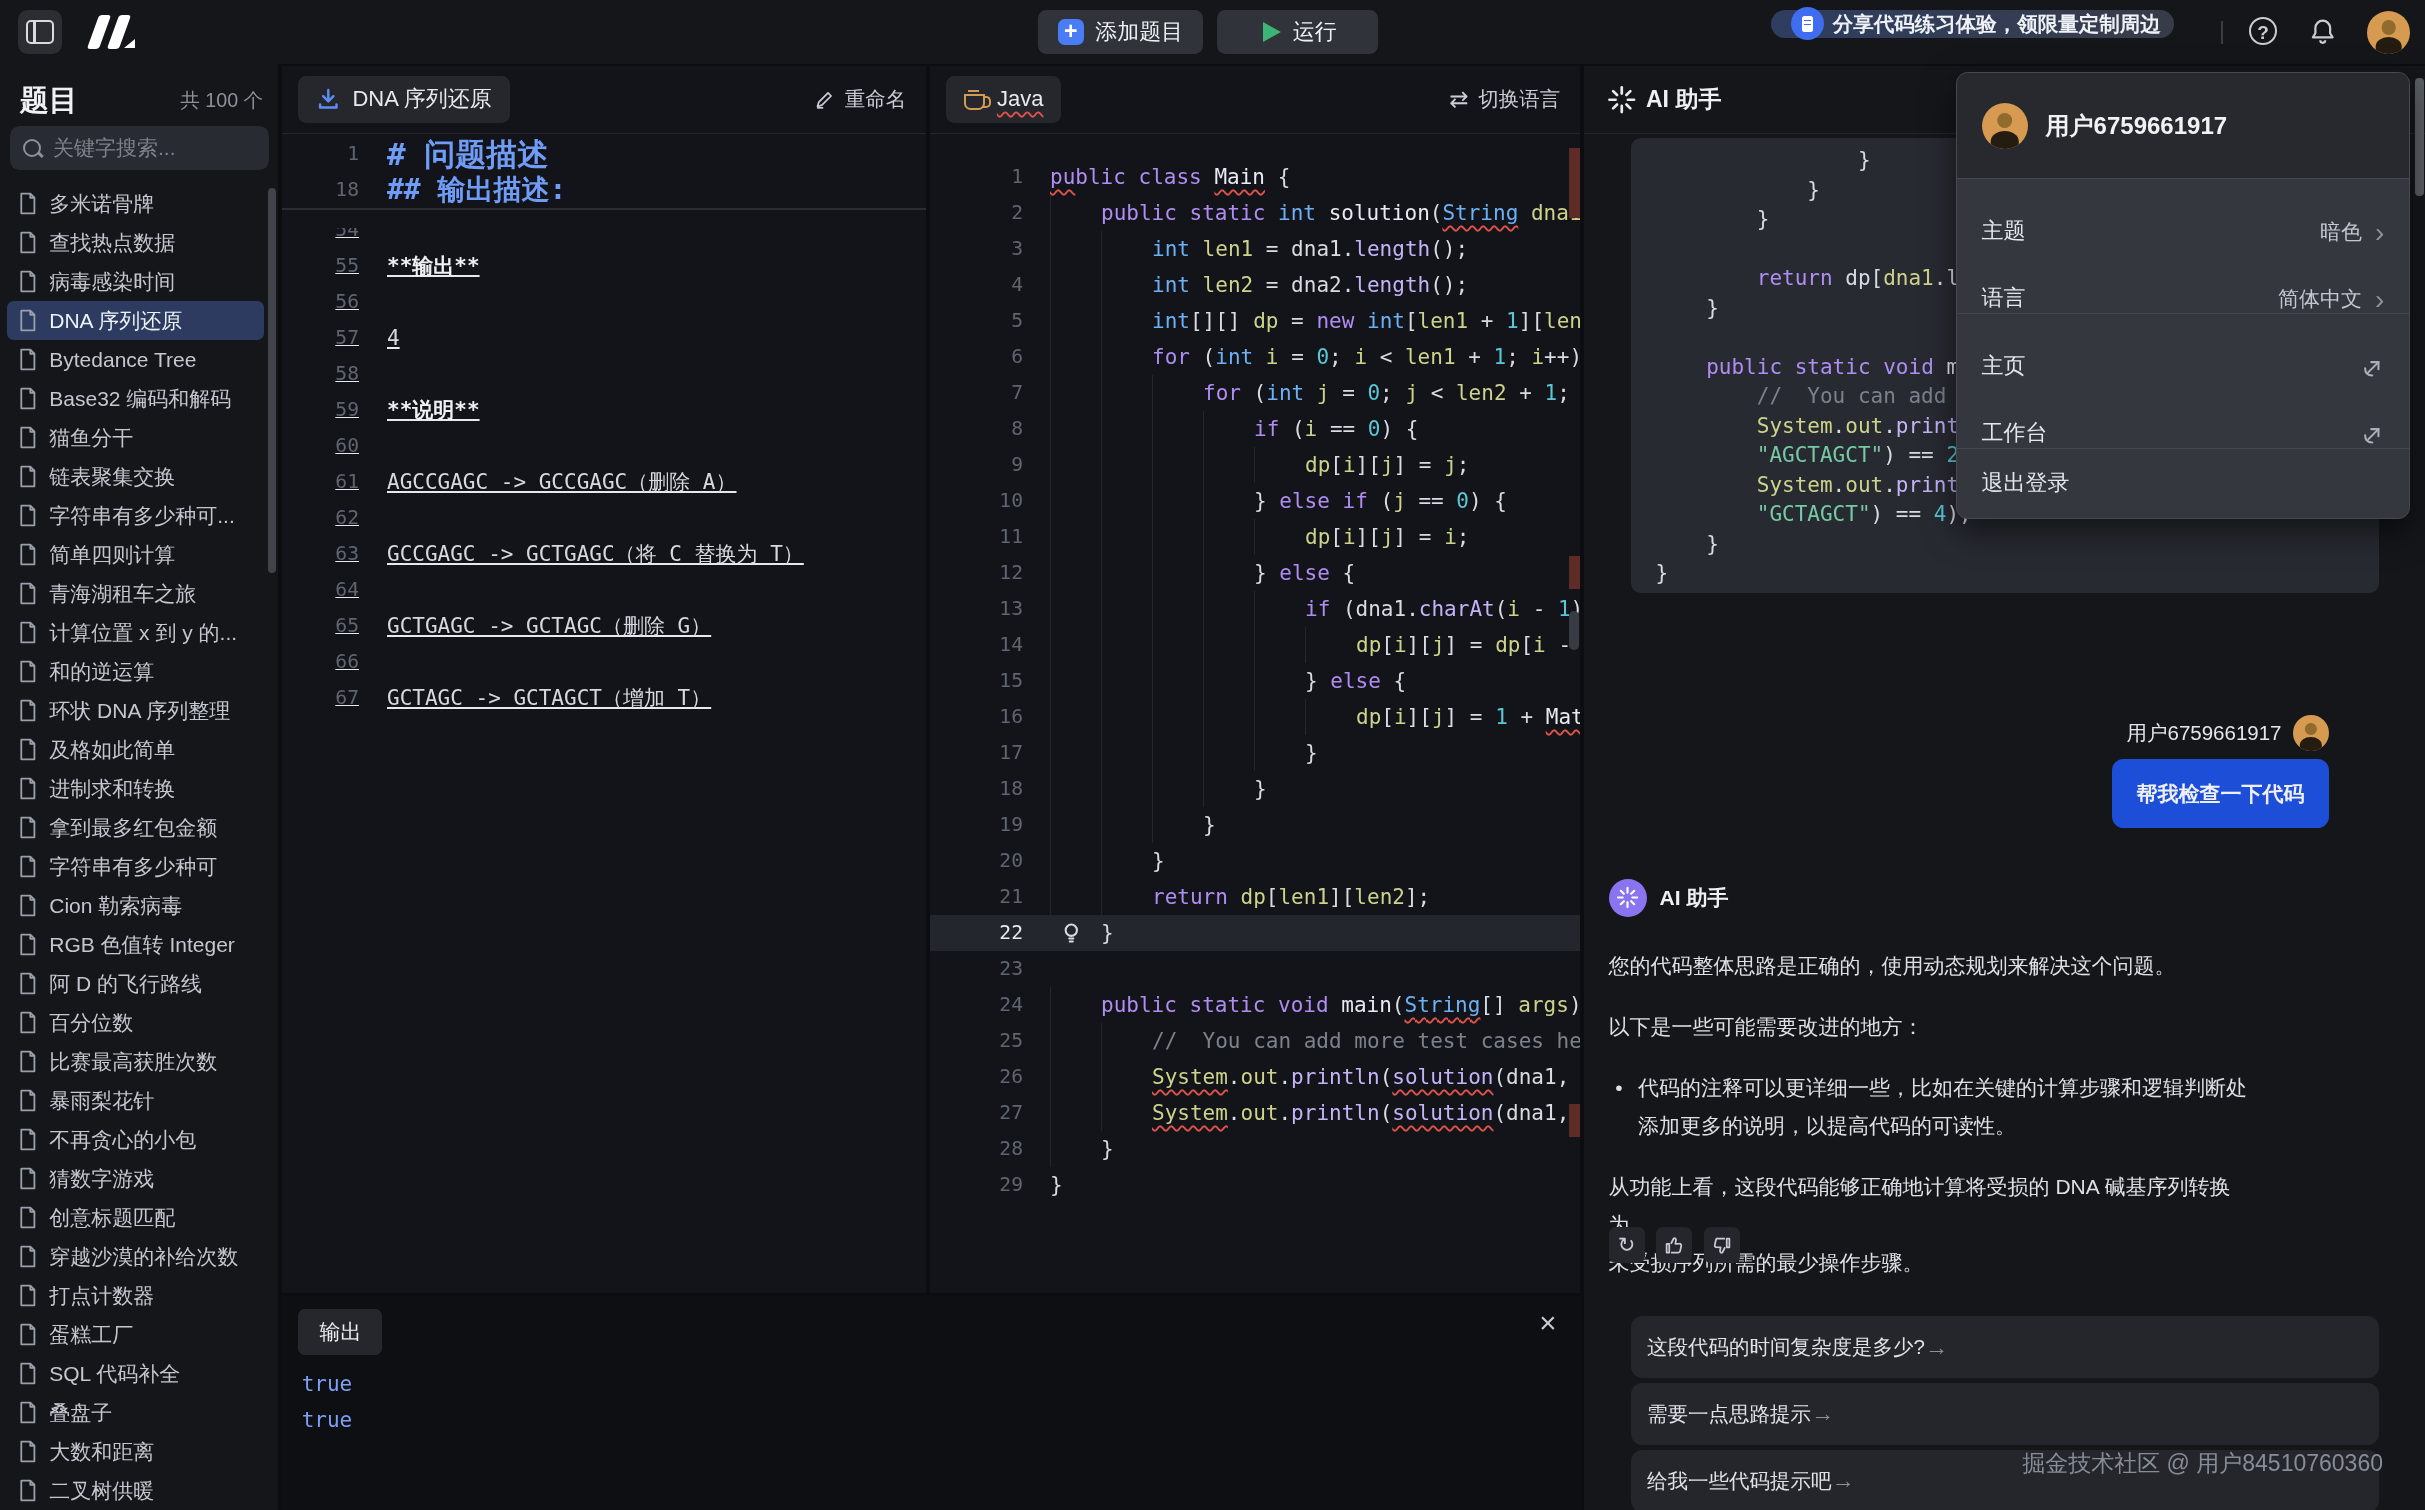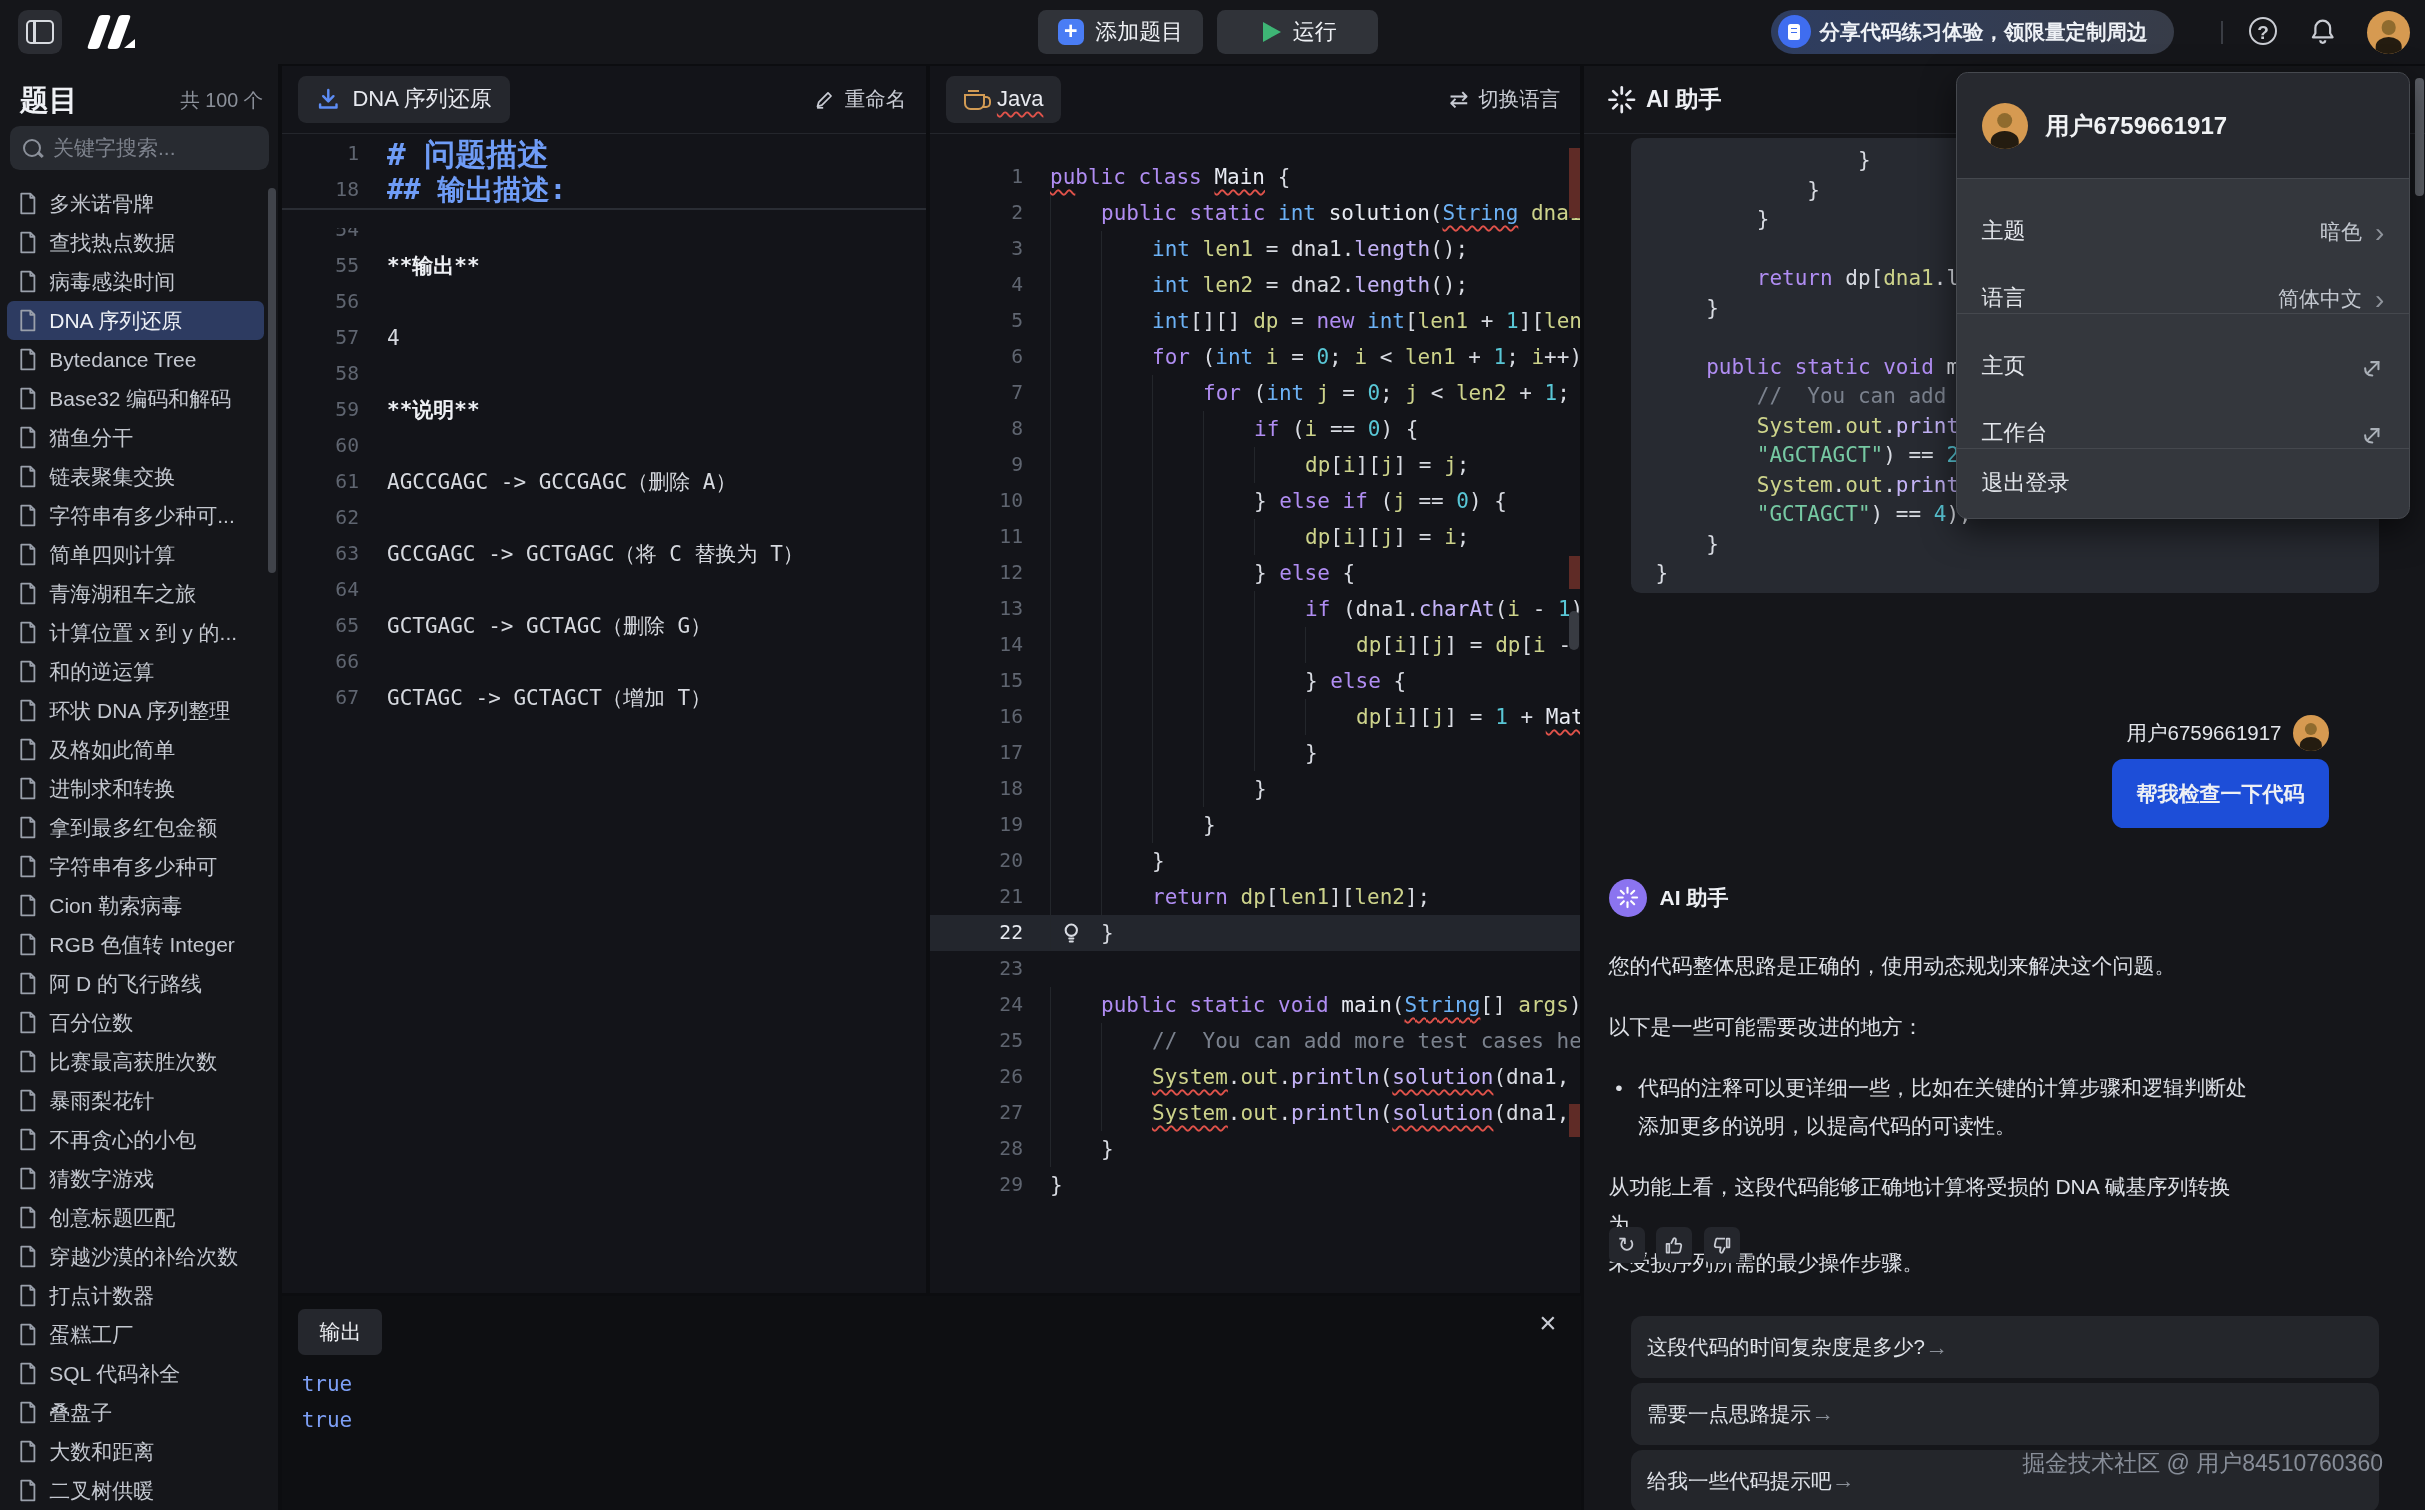--- a/index.html
+++ b/index.html
@@ -15,22 +15,22 @@
   .tb-toggle .tgl::before{content:"";position:absolute;left:5.7px;top:0;bottom:0;width:2.5px;background:#d8dbe0;}
   .logo{position:absolute;left:85px;top:13px;width:57px;height:38px;}
   .logo .bar{position:absolute;top:1.6px;width:12.3px;height:34px;background:#fff;border-radius:3.3px;transform:skewX(-20deg);}
   .logo .b1{left:8.2px;} .logo .b2{left:28px;}
   .logo .dot{position:absolute;left:39px;top:26px;width:0;height:0;border-left:11.5px solid transparent;border-bottom:9.8px solid #fff;}
   .tb-btn{position:absolute;top:9.8px;height:44px;background:#303339;border-radius:8.2px;display:flex;align-items:center;justify-content:center;gap:11.5px;color:#eef0f4;font-size:22px;}
   .btn-add{left:1038px;width:165px;}
   .btn-run{left:1217px;width:161px;}
   .plus-ic{width:26px;height:26px;background:#4a7df5;border-radius:6.6px;color:#fff;font-size:23px;line-height:24.6px;text-align:center;font-weight:bold;}
   .play-ic{width:0;height:0;border-top:10.6px solid transparent;border-bottom:10.6px solid transparent;border-left:18px solid #3eb575;margin-left:4.9px;}
-  .banner{position:absolute;left:1771px;top:9.8px;width:403px;height:44px;border-radius:22px;
-    background:linear-gradient(90deg,#2e3d60,#373c48);display:flex;align-items:center;gap:9px;padding-left:6.6px;box-sizing:border-box;}
+  .banner{position:absolute;left:1771px;top:9.8px;width:403px;height:28px;border-radius:22px;
+    background:linear-gradient(90deg,#2e3d60,#373c48);display:flex;align-items:center;gap:9px;padding-left:6.6px;box-sizing:border-box;justify-content:center;}
   .banner-ic{width:33px;height:33px;border-radius:50%;background:#3f6df0;display:flex;align-items:center;justify-content:center;}
   .banner-doc{width:11.5px;height:16.4px;background:#fff;border-radius:2.5px;position:relative;}
   .banner-doc::before,.banner-doc::after{content:"";position:absolute;left:2.5px;right:2.5px;height:1.6px;background:#3f6df0;}
   .banner-doc::before{top:4.1px;} .banner-doc::after{top:8.2px;}
   .banner-text{font-size:20.5px;font-weight:bold;color:#eef1f6;}
   .tb-div{position:absolute;left:2221px;top:21px;width:1.6px;height:23px;background:#3a3d44;}
   .help-ic{position:absolute;left:2249px;top:17px;width:28px;height:28px;border:2.5px solid #c9ccd3;border-radius:50%;color:#c9ccd3;font-size:19px;line-height:28px;text-align:center;box-sizing:border-box;font-weight:bold;}
   .bell-ic{position:absolute;left:2308px;top:17px;width:29.5px;height:29.5px;color:#c9ccd3;}
   .avatar{border-radius:50%;background:#d69a51;position:relative;overflow:hidden;}
   .avatar::before{content:"";position:absolute;left:50%;top:22%;transform:translateX(-50%);width:34%;height:34%;border-radius:50%;background:#8f6b2e;}
@@ -59,21 +59,21 @@
   .md-row{display:flex;height:36px;line-height:36px;font-family:"DejaVu Sans Mono",monospace;}
   .md-num{width:77px;text-align:right;color:#5f6570;font-size:19.7px;flex:none;}
   .md-text{margin-left:28px;font-size:21px;color:#d6d9df;white-space:pre;}
   .md-text.h1{font-size:31px;font-weight:bold;color:#6f9cf6;}
   .md-text.h2{font-size:28px;font-weight:bold;color:#6f9cf6;}
   .md-text.b{font-weight:bold;color:#eef0f4;}
   .md-row.clip{height:19.7px;overflow:hidden;}
   .md-row.clip .md-num{margin-top:-16.4px;}
   .md-sticky{position:absolute;left:0;top:70px;right:0;}
   .md-divider{height:1.6px;background:#2a2d34;margin:0;}
-  .md-lines{position:absolute;left:0;top:215px;right:12px;}
+  .md-lines{position:absolute;left:0;top:215px;right:12px;text-decoration:underline;}
   
   .code-area{position:absolute;left:0;top:93px;right:0;}
   .code-row{display:flex;height:36px;line-height:36px;font-family:"DejaVu Sans Mono",monospace;position:relative;}
   .code-row.cur{background:#23262d;}
   .code-row.cur .ln{color:#e6e9ef;}
   .ln{width:93px;text-align:right;color:#5f6570;font-size:19.7px;flex:none;font-family:"DejaVu Sans Mono",monospace;}
   .code-text{margin-left:27px;font-size:21px;white-space:pre;}
   .ind{display:inline-block;width:51px;height:36px;border-left:1.6px solid #23262b;vertical-align:top;box-sizing:border-box;}
   .tok-k{color:#b08df2;} .tok-t{color:#6cb1f5;} .tok-v{color:#cdd38b;} .tok-n{color:#59c7d6;}
   .tok-s{color:#76c9a3;} .tok-c{color:#7b828e;} .tok-p{color:#d8dbe2;} .tok-f{color:#c4b3f7;} .tok-w{color:#e8ebf3;}

